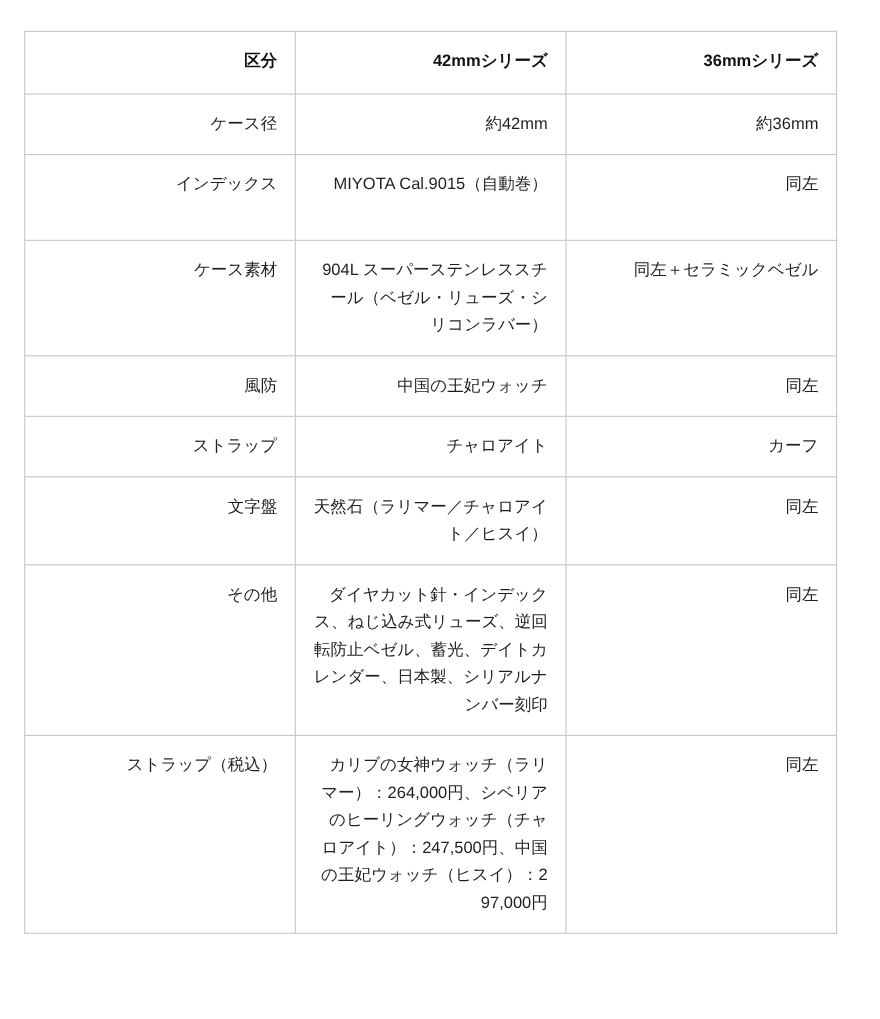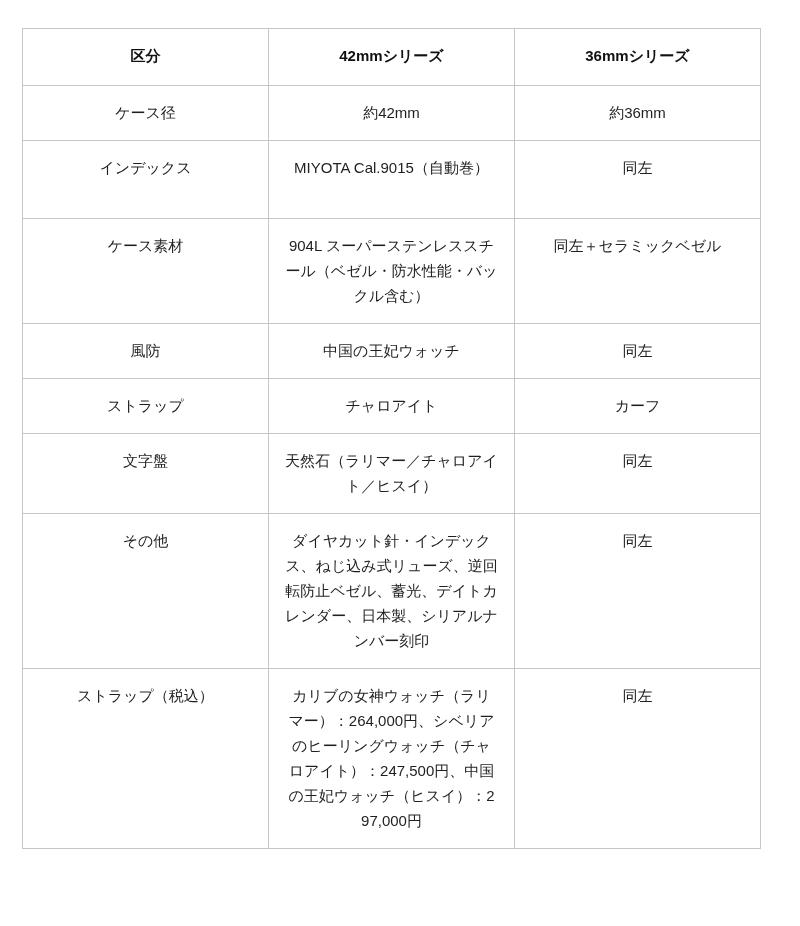--- a/index.html
+++ b/index.html
@@ -20,21 +20,21 @@
     width: 739px;
     background: #ffffff;
   }
   table.spec-table col { width: 246px; }
   th, td {
     border: 1px solid #c6c6c6;
     padding: 14px 16px 15px 16px;
     font-size: 15px;
     line-height: 25px;
     vertical-align: top;
-    text-align: center;
+    text-align: right;
     color: #1f1f1f;
     overflow-wrap: break-word;
     word-break: break-all;
     box-sizing: border-box;
   }
   th {
     font-weight: 700;
     color: #111111;
   }
   tr.row-header { height: 57px; }
@@ -71,21 +71,21 @@
         <td>約42mm</td>
         <td>約36mm</td>
       </tr>
       <tr class="row-1">
         <td>インデックス</td>
         <td>MIYOTA Cal.9015（自動巻）</td>
         <td>同左</td>
       </tr>
       <tr class="row-2">
         <td>ケース素材</td>
-        <td>904L スーパーステンレススチール（ベゼル・防水性能・バックル含む）</td>
+        <td>904L スーパーステンレススチール（ベゼル・リューズ・シリコンラバー）</td>
         <td>同左＋セラミックベゼル</td>
       </tr>
       <tr class="row-3">
         <td>風防</td>
         <td>中国の王妃ウォッチ</td>
         <td>同左</td>
       </tr>
       <tr class="row-4">
         <td>ストラップ</td>
         <td>チャロアイト</td>

